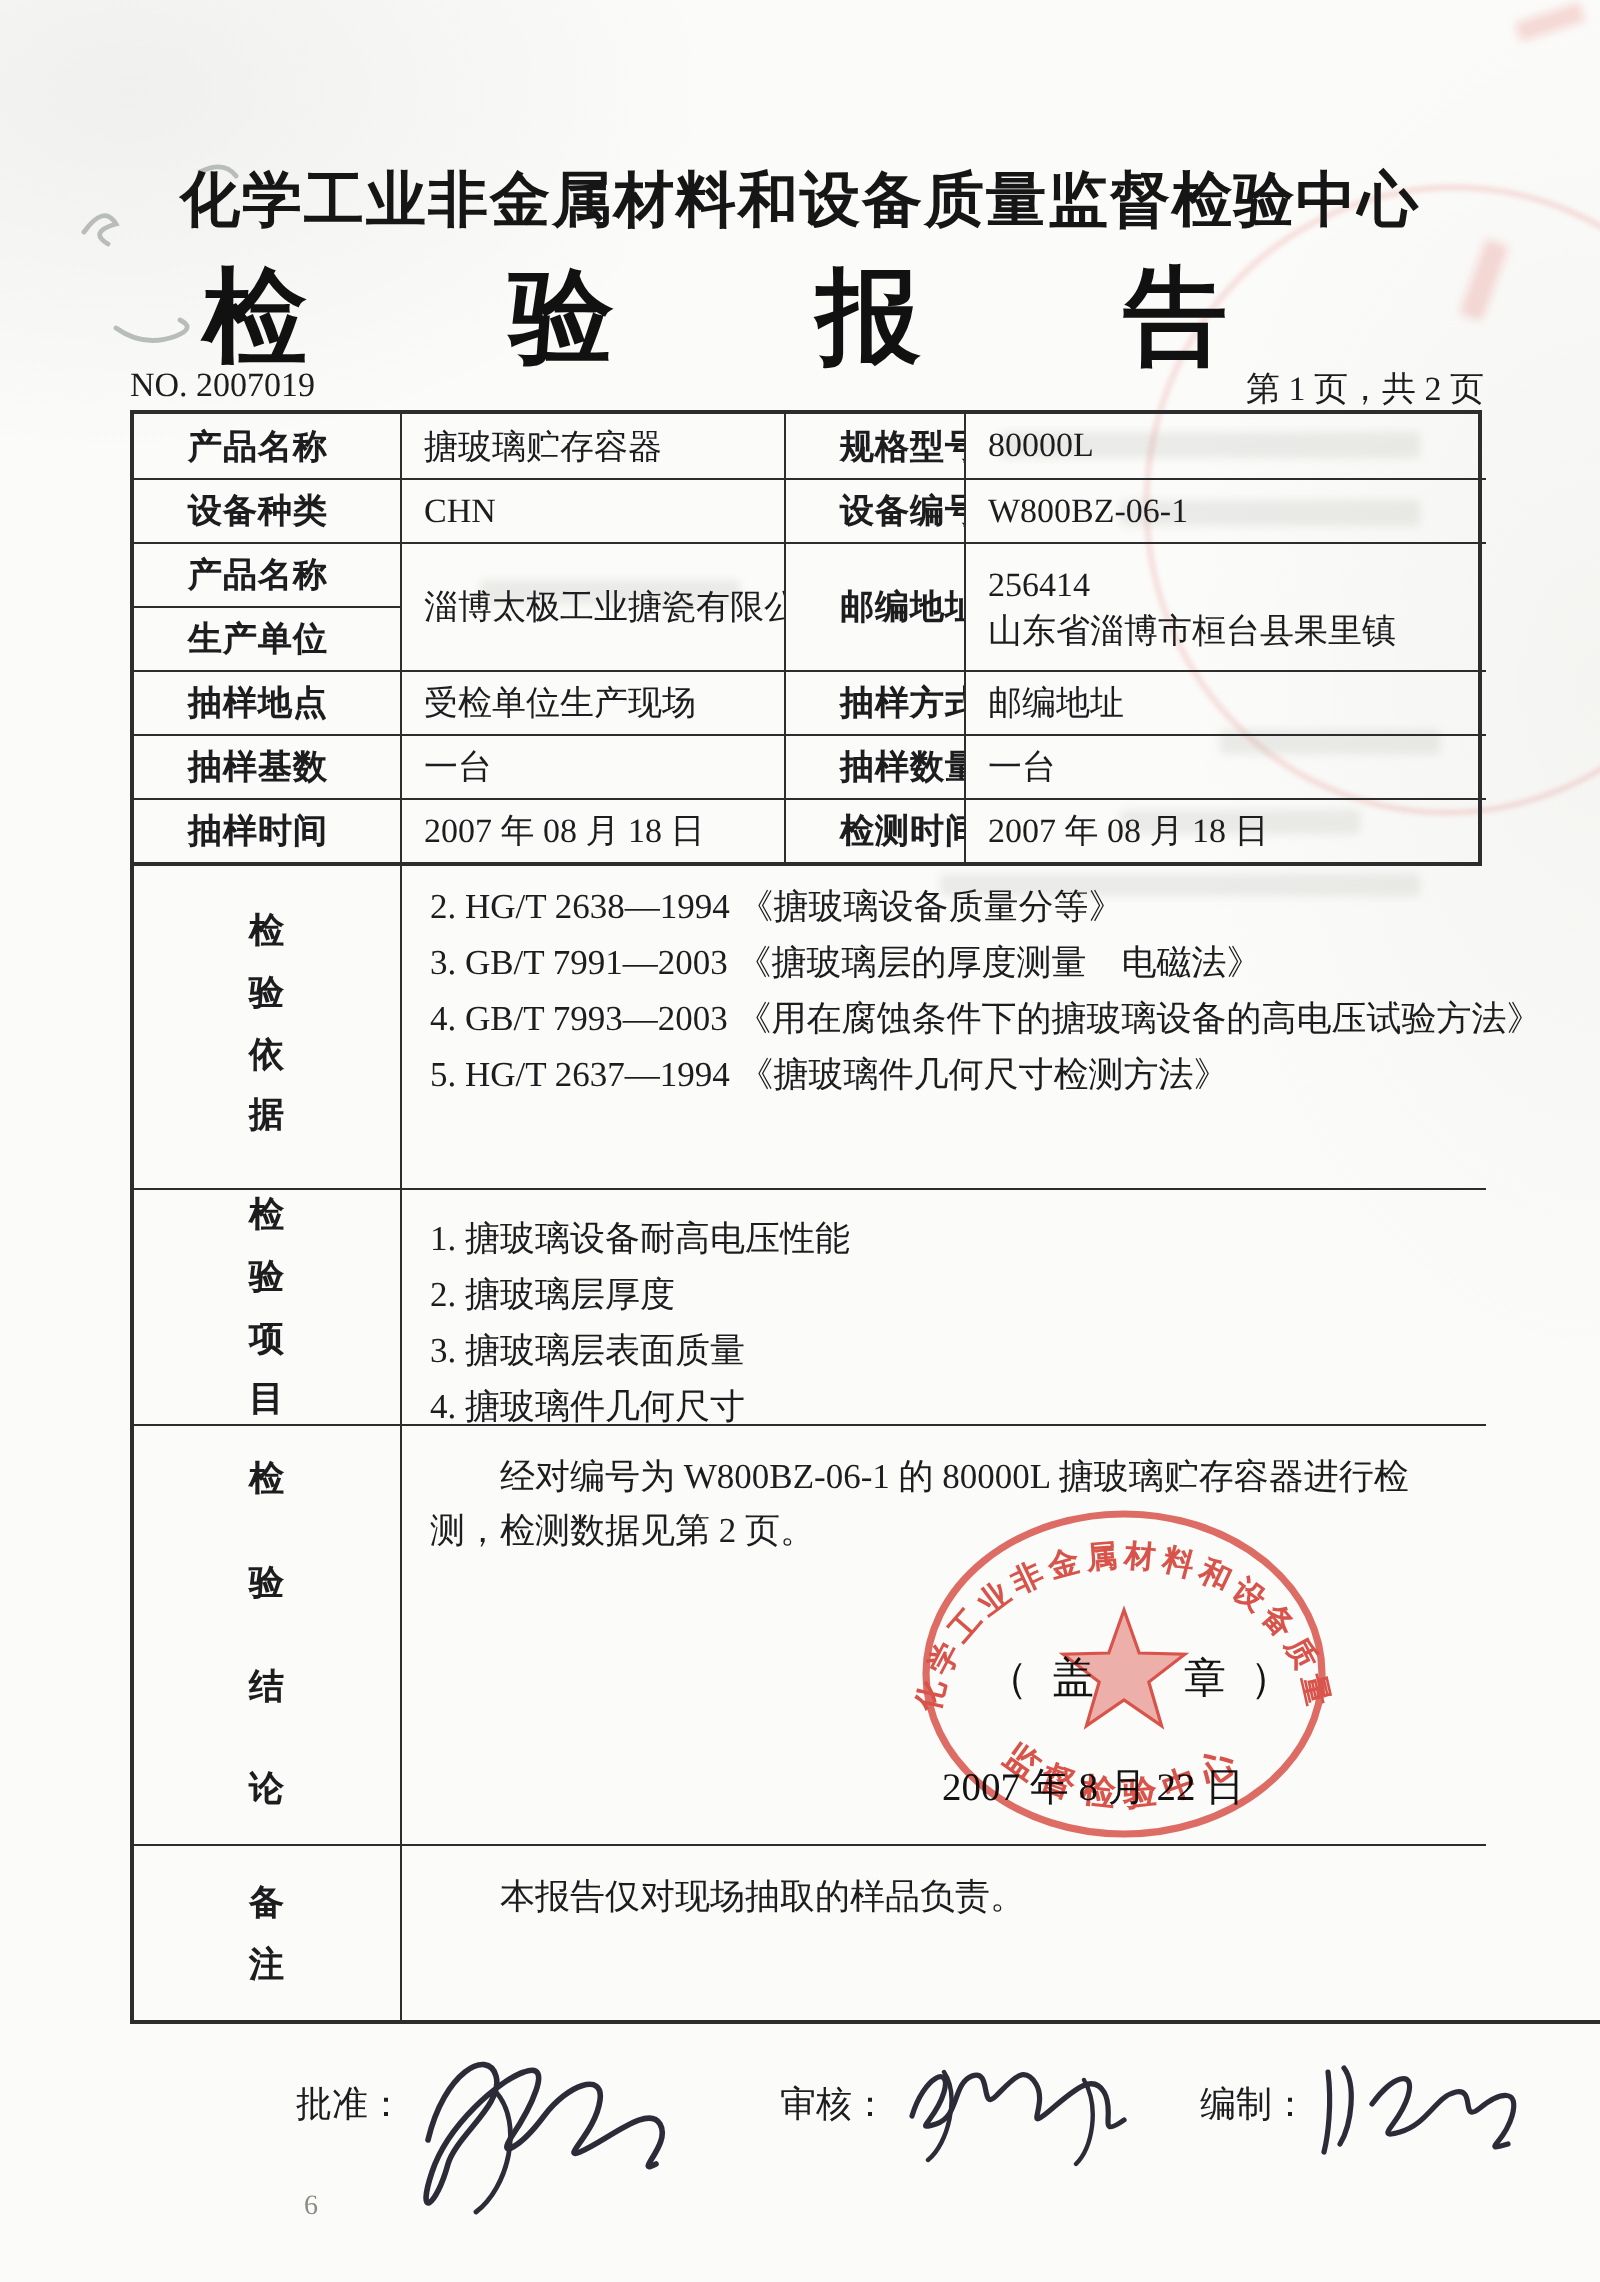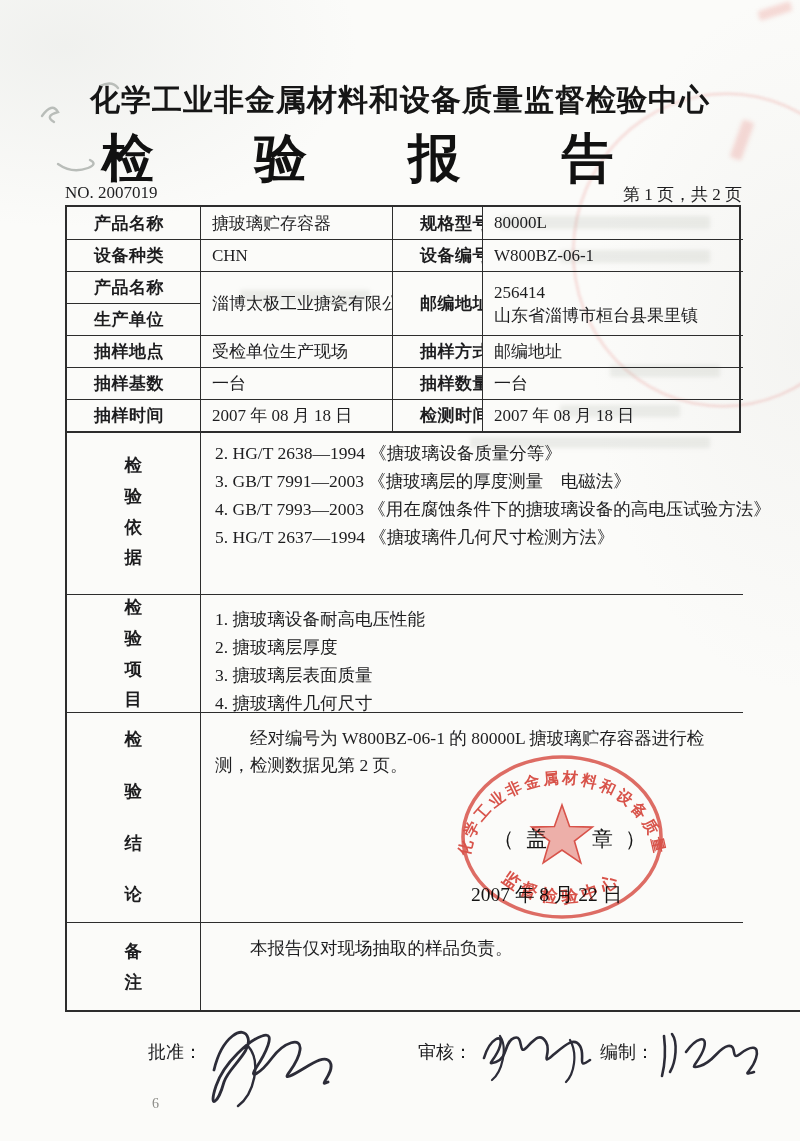--- a/index.html
+++ b/index.html
@@ -190,21 +190,21 @@
 </div>
 
 <div class="abs footer-row">
   <div class="sig-group" style="left:148px;top:0;">
     <span class="sig-label">批准：</span>
     <svg class="sig-svg" width="150" height="92" viewBox="0 0 150 92">
       <path d="M10,48 C18,14 40,2 44,16 C48,30 24,46 20,60 C14,82 4,88 12,64 C20,40 46,18 58,14 C74,8 60,34 52,46 C44,58 56,52 68,36 C80,20 98,14 96,28 C94,44 76,58 86,54 C100,48 120,30 126,40 C132,50 112,66 124,60" fill="none" stroke="#2c2c38" stroke-width="2.8" stroke-linecap="round"></path>
       <path d="M44,24 C58,40 50,72 34,84" fill="none" stroke="#2c2c38" stroke-width="2.4" stroke-linecap="round"></path>
     </svg>
   </div>
-  <div class="sig-group" style="left:390px;top:2;margin-left:28px;">
+  <div class="sig-group" style="left:390px;top:2;">
     <span class="sig-label">审核：</span>
     <svg class="sig-svg" width="130" height="70" viewBox="0 0 130 70">
       <path d="M10,36 C16,16 30,10 26,24 C22,38 10,44 22,40 C34,36 30,20 40,16 C50,12 44,34 52,26 C60,18 66,10 72,20 C78,30 66,44 78,34 C90,24 100,14 106,24 C112,34 102,48 116,38" fill="none" stroke="#2c2c38" stroke-width="2.6" stroke-linecap="round"></path>
       <path d="M26,14 C34,26 28,50 18,58 M96,18 C104,32 100,52 92,60" fill="none" stroke="#2c2c38" stroke-width="2.2" stroke-linecap="round"></path>
     </svg>
   </div>
   <div class="sig-group" style="left:600px;top:4;">
     <span class="sig-label">编制：</span>
     <svg class="sig-svg" width="120" height="64" viewBox="0 0 120 64">
       <path d="M8,14 C10,30 8,46 6,54 M16,12 C22,20 20,40 14,50 M30,30 C40,16 52,12 48,26 C44,40 30,48 44,44 C58,40 62,26 72,24 C82,22 74,40 84,32 C94,24 104,22 100,36 C96,50 84,54 98,50" fill="none" stroke="#2c2c38" stroke-width="2.6" stroke-linecap="round"></path>

